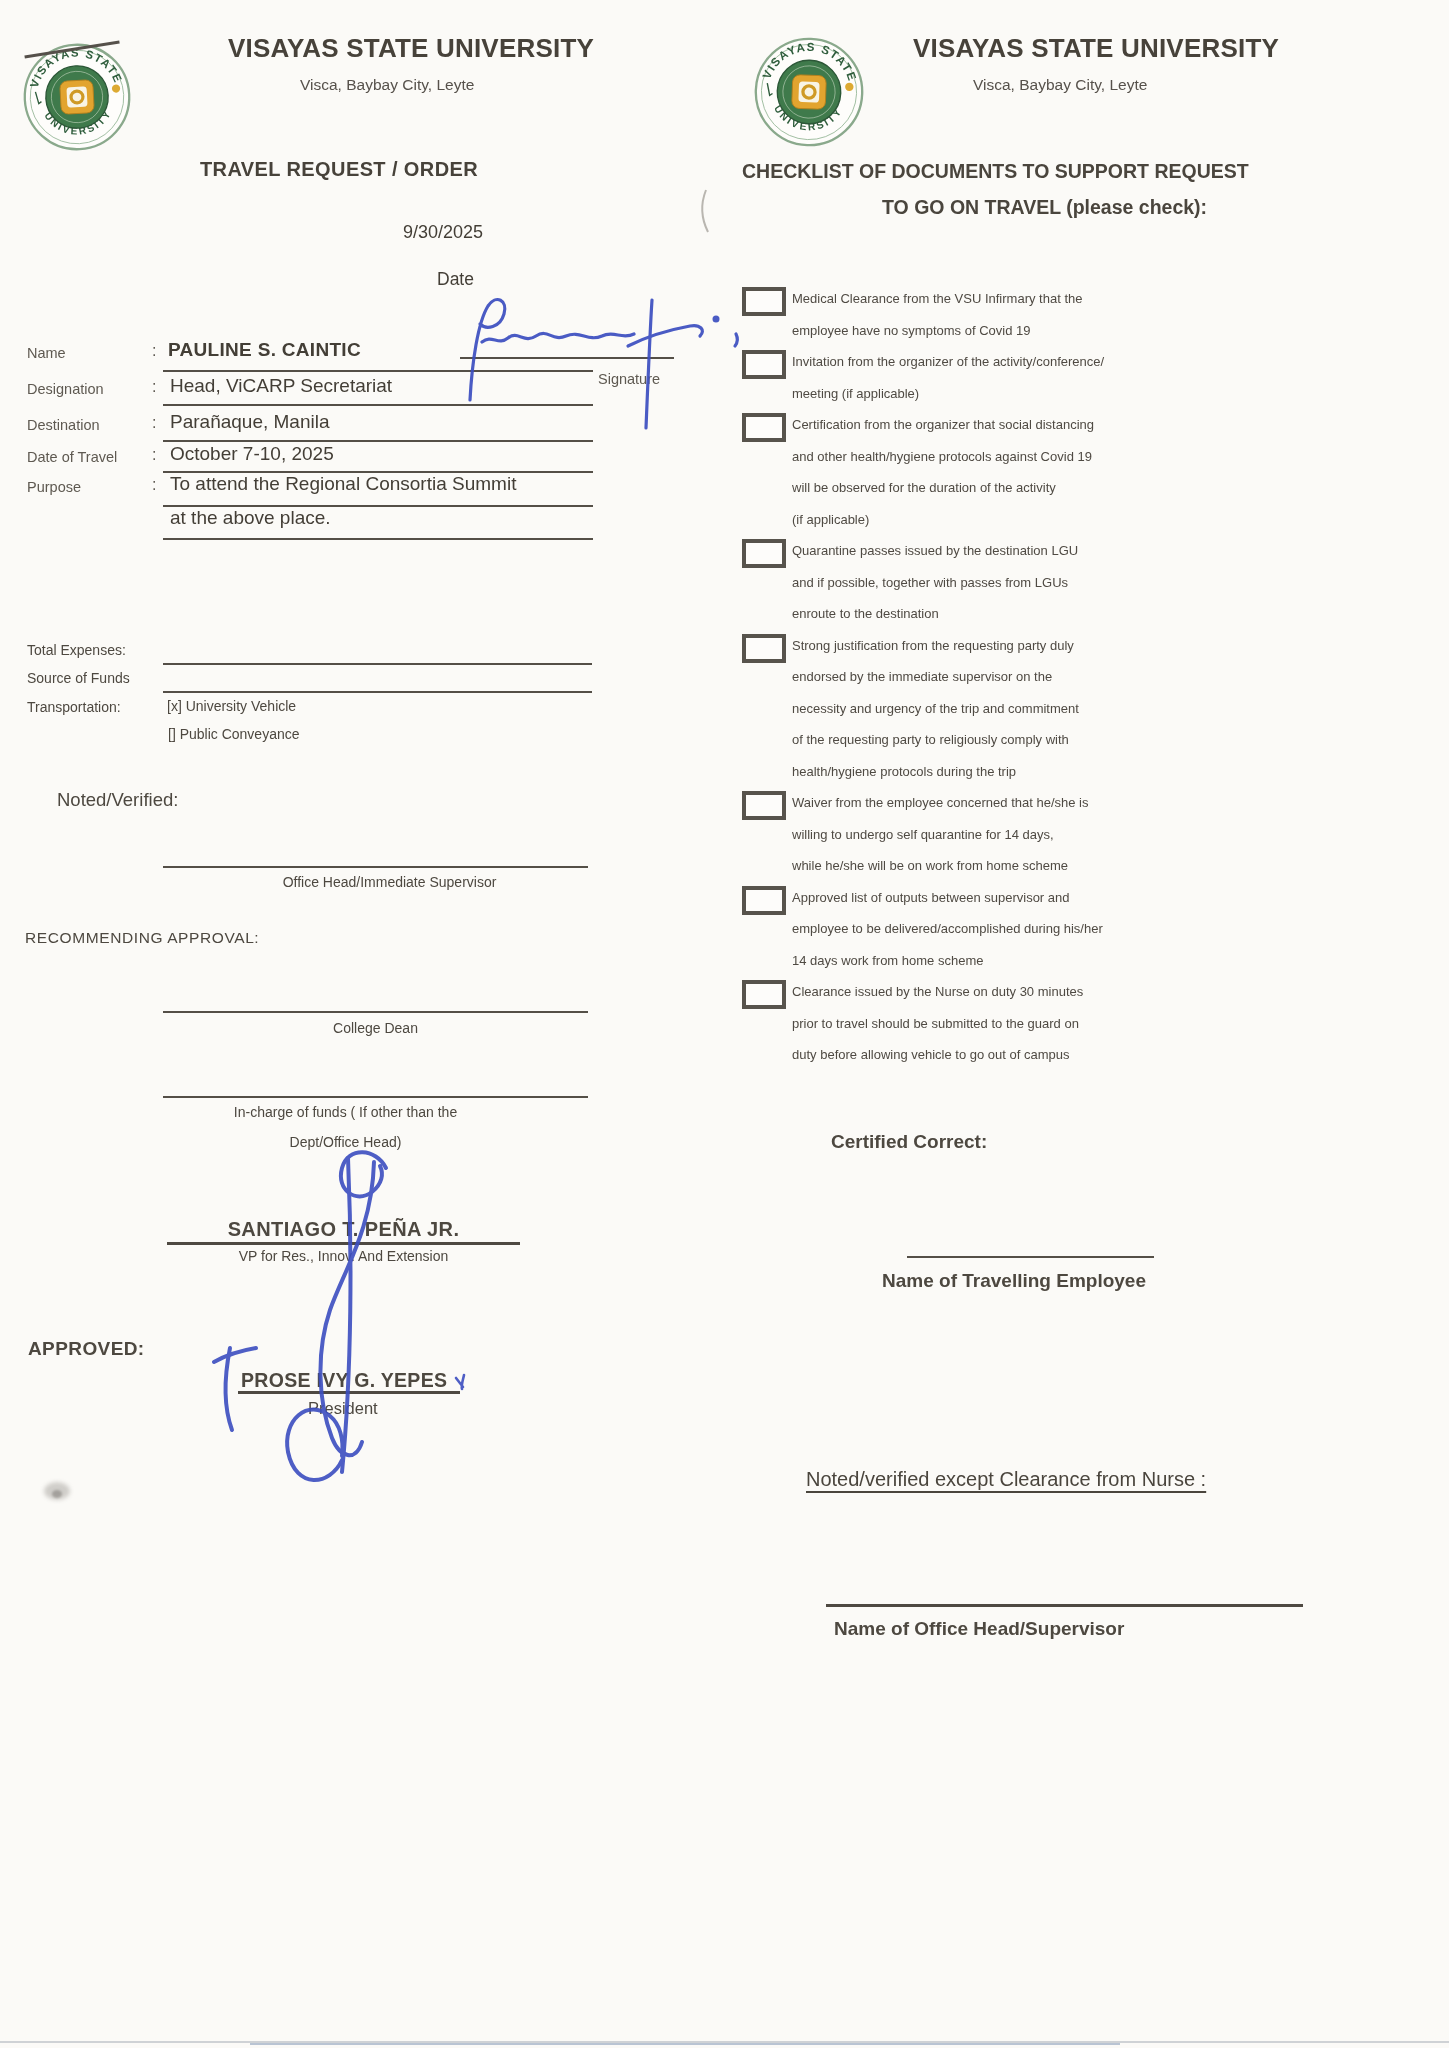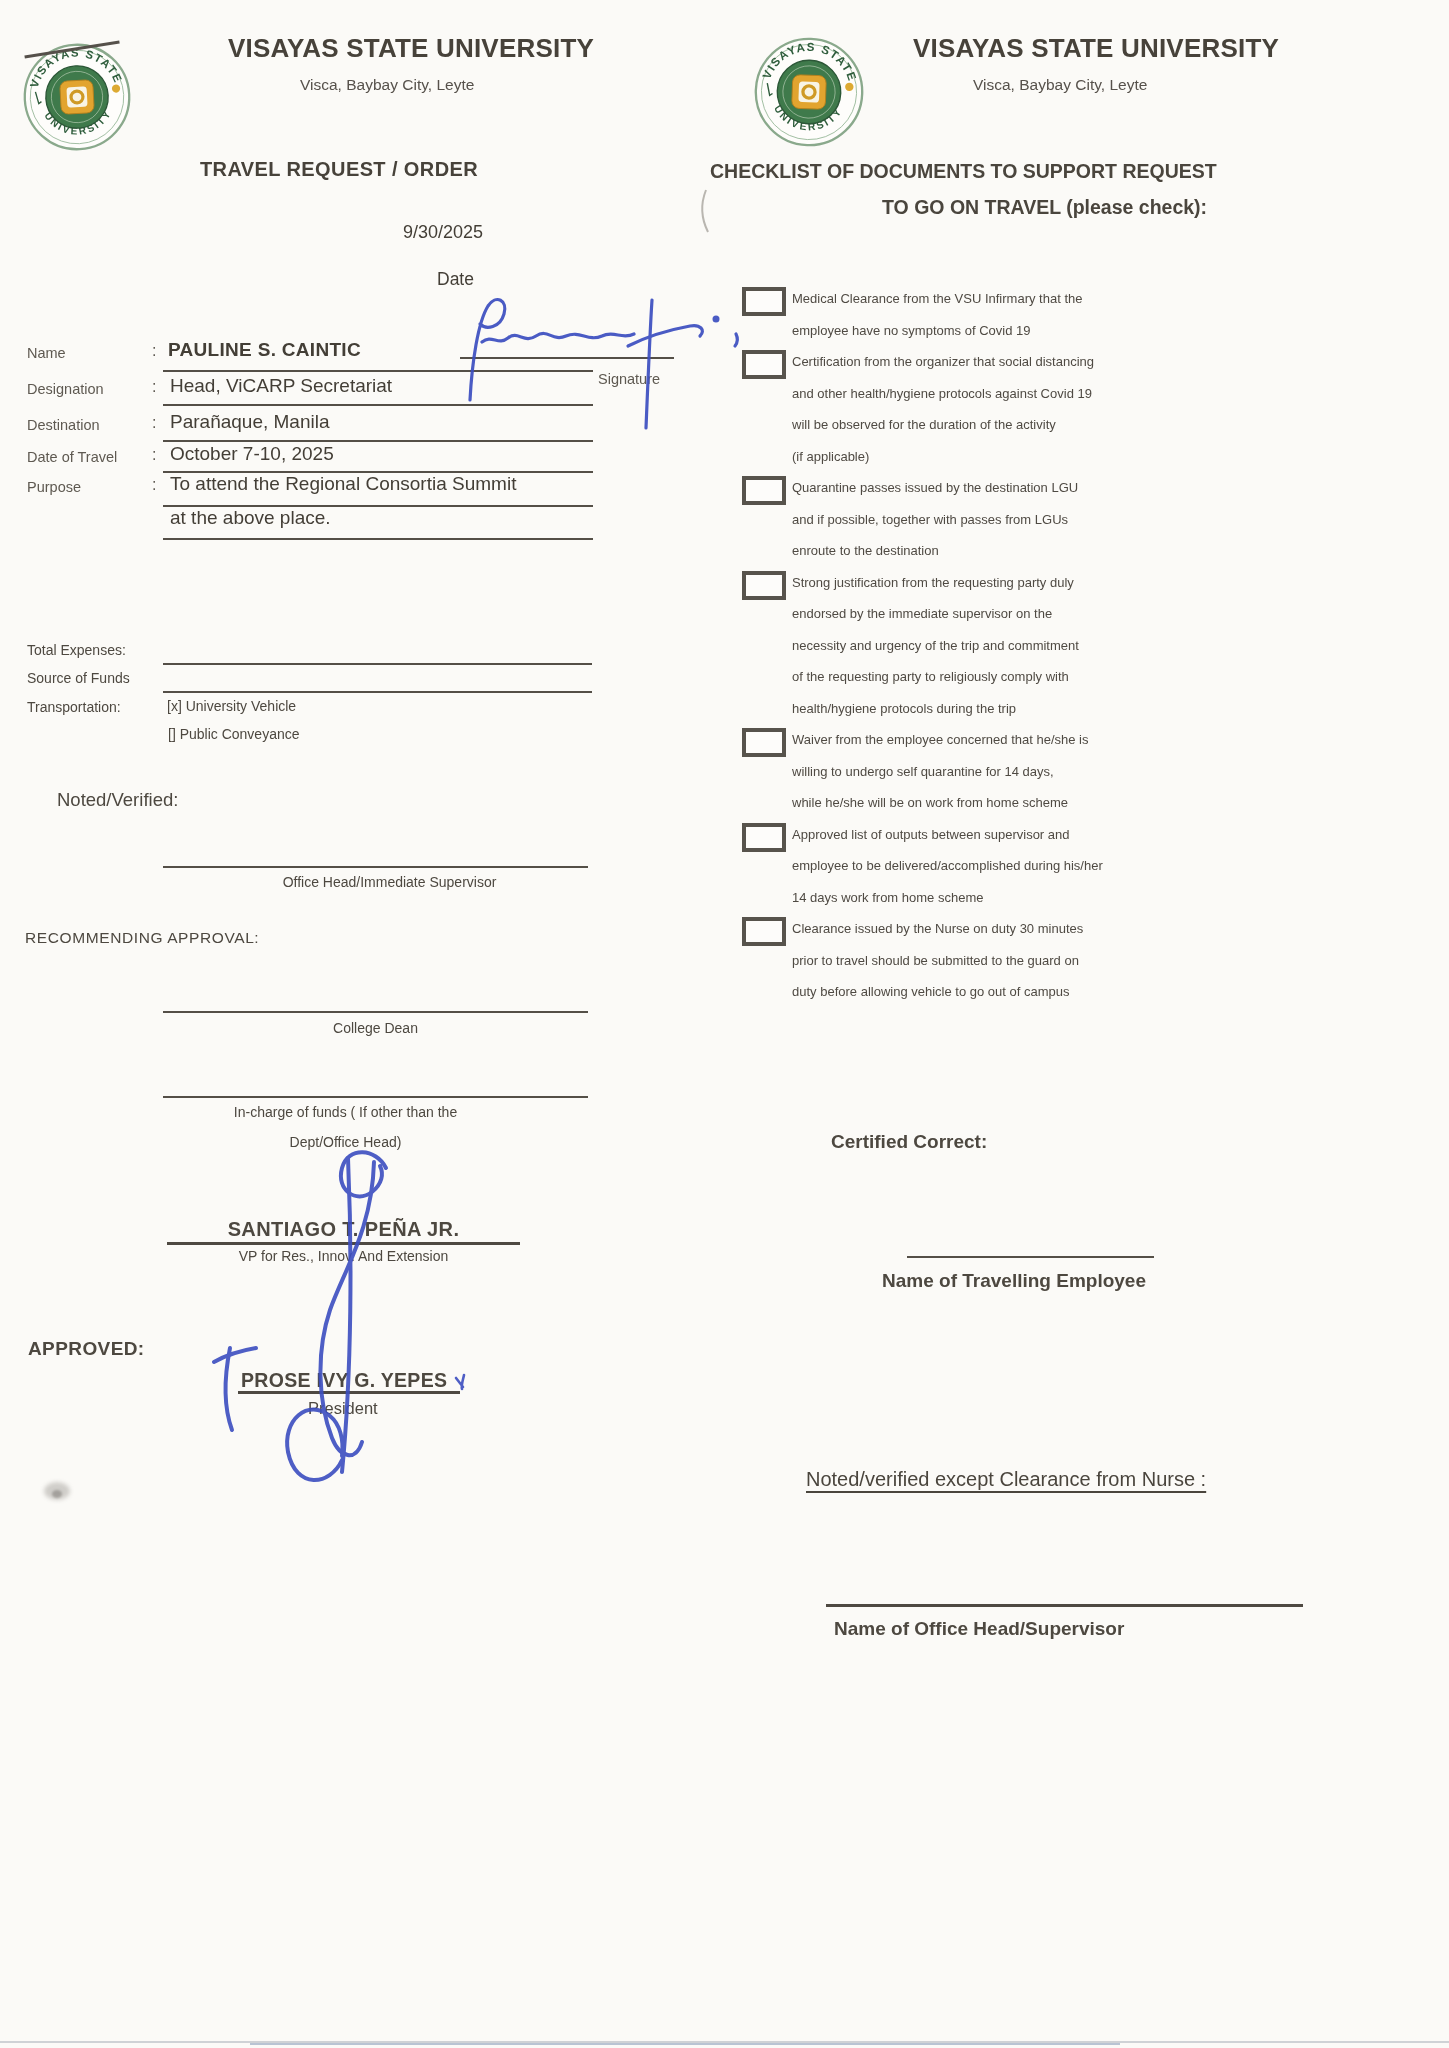--- a/index.html
+++ b/index.html
@@ -142,28 +142,33 @@
     <rect x="42" y="42" width="36" height="36" rx="8" fill="#e2a42f" stroke="#b5801d" stroke-width="1"></rect>
     <rect x="49" y="49" width="22" height="22" rx="4" fill="#f8f4e6"></rect>
     <circle cx="60" cy="60" r="6.5" fill="none" stroke="#cf9a26" stroke-width="3.5"></circle>
     <circle cx="103" cy="53" r="4.5" fill="#ddaa33"></circle>
     <path d="M 15 52 l 3 13 l 3 -2" stroke="#2f5d3c" stroke-width="1.5" fill="none"></path>
   </svg>
 
   <div class="hdr" style="left:913px;top:33px;">VISAYAS STATE UNIVERSITY</div>
   <div class="sub" style="left:973px;top:76px;">Visca, Baybay City, Leyte</div>
 
-  <div class="cktitle" style="left:710px;top:160px;">CHECKLIST OF DOCUMENTS TO SUPPORT REQUEST</div>
+  <div class="cktitle" style="left:742px;top:160px;">CHECKLIST OF DOCUMENTS TO SUPPORT REQUEST</div>
   <div class="cktitle" style="left:882px;top:196px;">TO GO ON TRAVEL (please check):</div>
 
   <div class="chk-list">
     <div class="chk-item">
       <span class="chk-box"></span>
       <span class="chk-text">Medical Clearance from the VSU Infirmary that the
 employee have no symptoms of Covid 19</span>
+    </div>
+    <div class="chk-item">
+      <span class="chk-box"></span>
+      <span class="chk-text">Invitation from the organizer of the activity/conference/
+meeting (if applicable)</span>
     </div>
     <div class="chk-item">
       <span class="chk-box"></span>
       <span class="chk-text">Certification from the organizer that social distancing
 and other health/hygiene protocols against Covid 19
 will be observed for the duration of the activity
 (if applicable)</span>
     </div>
     <div class="chk-item">
       <span class="chk-box"></span>

